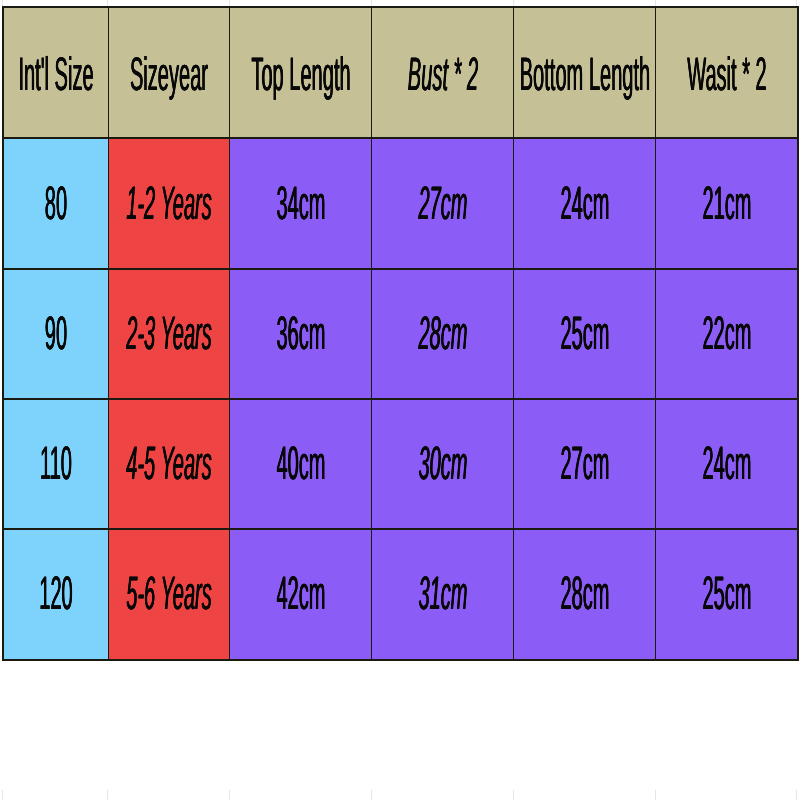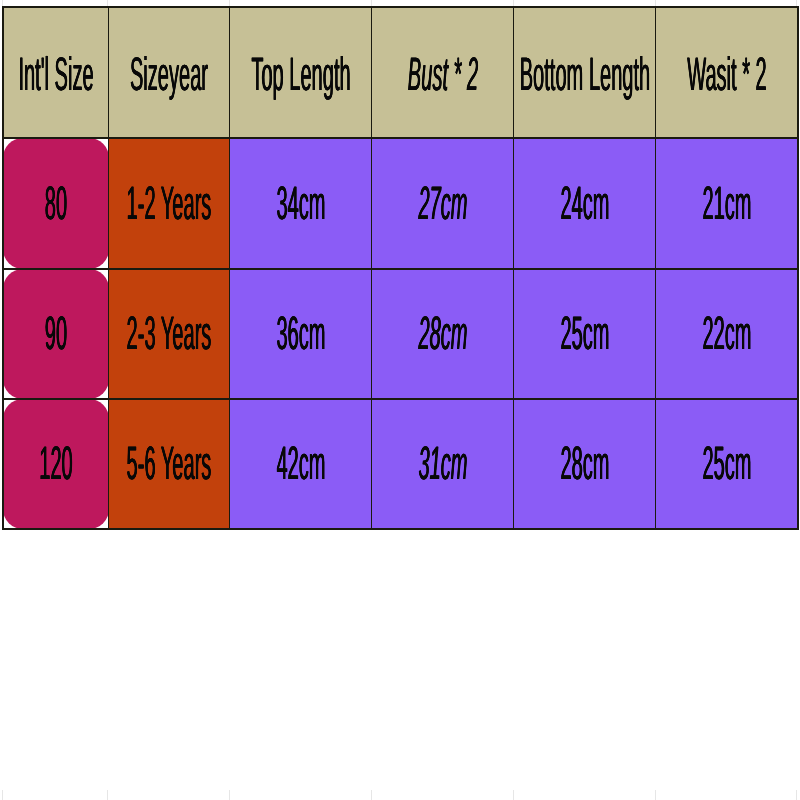--- a/index.html
+++ b/index.html
@@ -53,22 +53,22 @@
     padding: 0;
     text-align: center;
     vertical-align: middle;
     font-weight: normal;
     color: #080808;
     overflow: hidden;
     white-space: nowrap;
   }
   .hdr-row th { height: 131px; background: #c6c096; }
   .body-row td { height: 130.3px; background: #8b5cf6; }
-  .body-row td.c-size { background: #be185d; border-radius: 20px; }
-  .body-row td.c-year { background: #c2410c; }
+  .body-row td.c-size { background: #7dd3fc; }
+  .body-row td.c-year { background: #ef4444; font-style: italic; }
 
   .cellwrap {
     position: absolute;
     left: 50%;
     top: 50%;
     font-size: 47px;
     line-height: 1;
     white-space: nowrap;
     transform: translate3d(0,0,0) translate(-50%, calc(-50% - 2px)) scaleX(0.427);
     transform-origin: center center;
@@ -171,20 +171,40 @@
           </td>
           <td class="c-len w4">
             <span class="cellwrap">25cm</span>
           </td>
           <td class="c-len w5">
             <span class="cellwrap">22cm</span>
           </td>
         </tr>
         <tr class="body-row">
           <td class="c-size w0">
+            <span class="cellwrap">110</span>
+          </td>
+          <td class="c-year w1">
+            <span class="cellwrap">4-5 Years</span>
+          </td>
+          <td class="c-len w2">
+            <span class="cellwrap">40cm</span>
+          </td>
+          <td class="c-len w3">
+            <span class="cellwrap">30cm</span>
+          </td>
+          <td class="c-len w4">
+            <span class="cellwrap">27cm</span>
+          </td>
+          <td class="c-len w5">
+            <span class="cellwrap">24cm</span>
+          </td>
+        </tr>
+        <tr class="body-row">
+          <td class="c-size w0">
             <span class="cellwrap">120</span>
           </td>
           <td class="c-year w1">
             <span class="cellwrap">5-6 Years</span>
           </td>
           <td class="c-len w2">
             <span class="cellwrap">42cm</span>
           </td>
           <td class="c-len w3">
             <span class="cellwrap">31cm</span>

